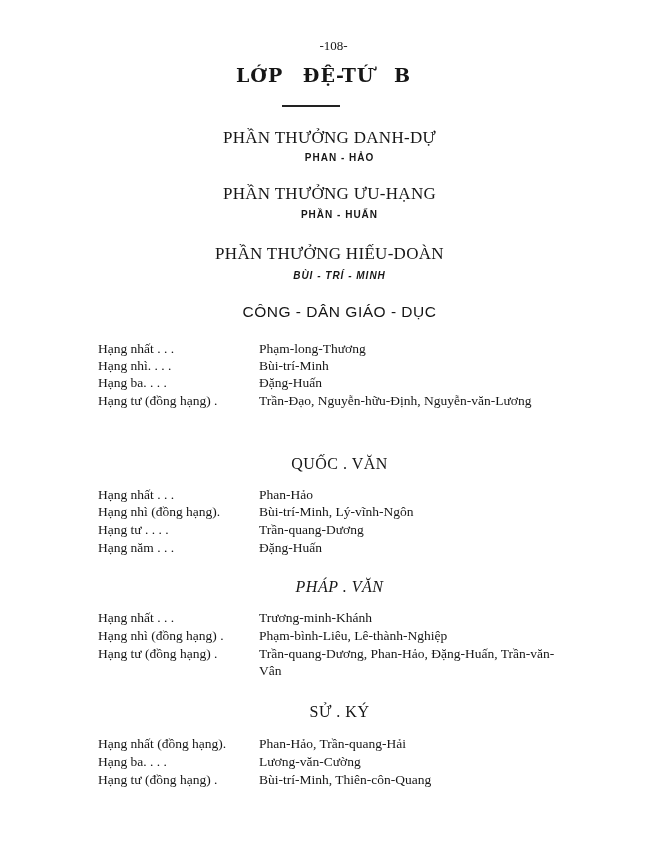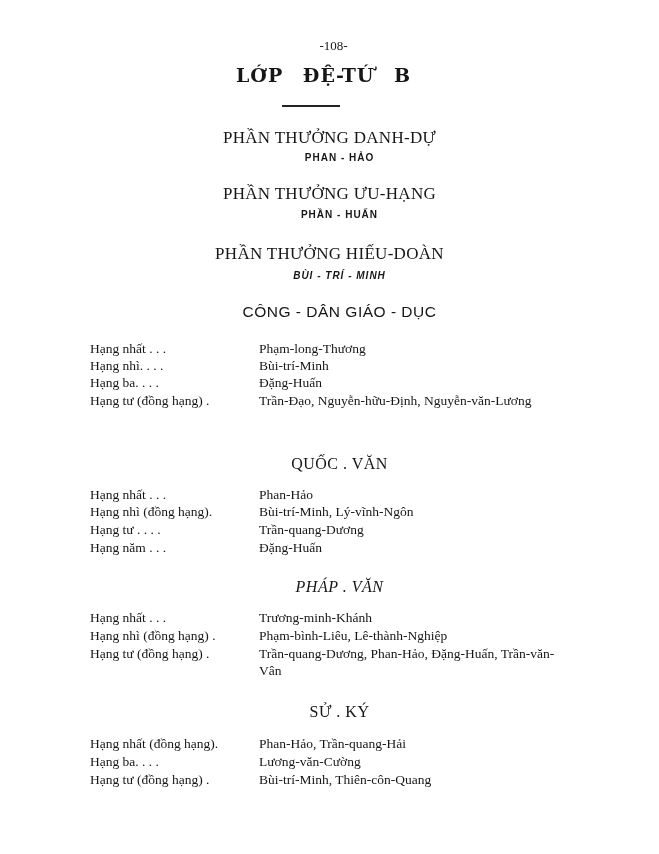--- a/index.html
+++ b/index.html
@@ -9,21 +9,21 @@
   }
   .abs { position: absolute; }
   .center { left: 0; width: 659px; text-align: center; }
   .page-num { top: 38px; font-size: 13px; left: 4px; }
   .title { top: 64px; font-size: 19px; font-weight: bold; font-family: "DejaVu Serif", serif; letter-spacing: 1px; word-spacing: 12px; left: -6px; }
   .rule { top: 105px; left: 282px; width: 58px; height: 2px; background: #222; }
   .award-head { font-size: 17px; letter-spacing: 0.3px; font-family: "Liberation Serif", serif; }
   .award-name { font-size: 10px; font-weight: bold; font-family: "Liberation Sans", sans-serif; letter-spacing: 1px; padding-left: 10px; }
   .section-head { font-size: 16px; letter-spacing: 0.5px; margin-left: 10px; }
   .row { position: absolute; left: 86px; font-size: 13.5px; line-height: 17px; }
-  .row .lbl { position: absolute; left: 4px; width: 170px; white-space: nowrap; }
+  .row .lbl { position: absolute; left: 12px; width: 170px; white-space: nowrap; }
   .row .val { position: absolute; left: 173px; width: 300px; }
 </style>
 </head>
 <body>
 
 <div class="abs center page-num">-108-</div>
 <div class="abs center title">LỚP ĐỆ-TỨ B</div>
 <div class="abs rule"></div>
 
 <div class="abs center award-head" style="top:128px;">PHẦN THƯỞNG DANH-DỰ</div>

